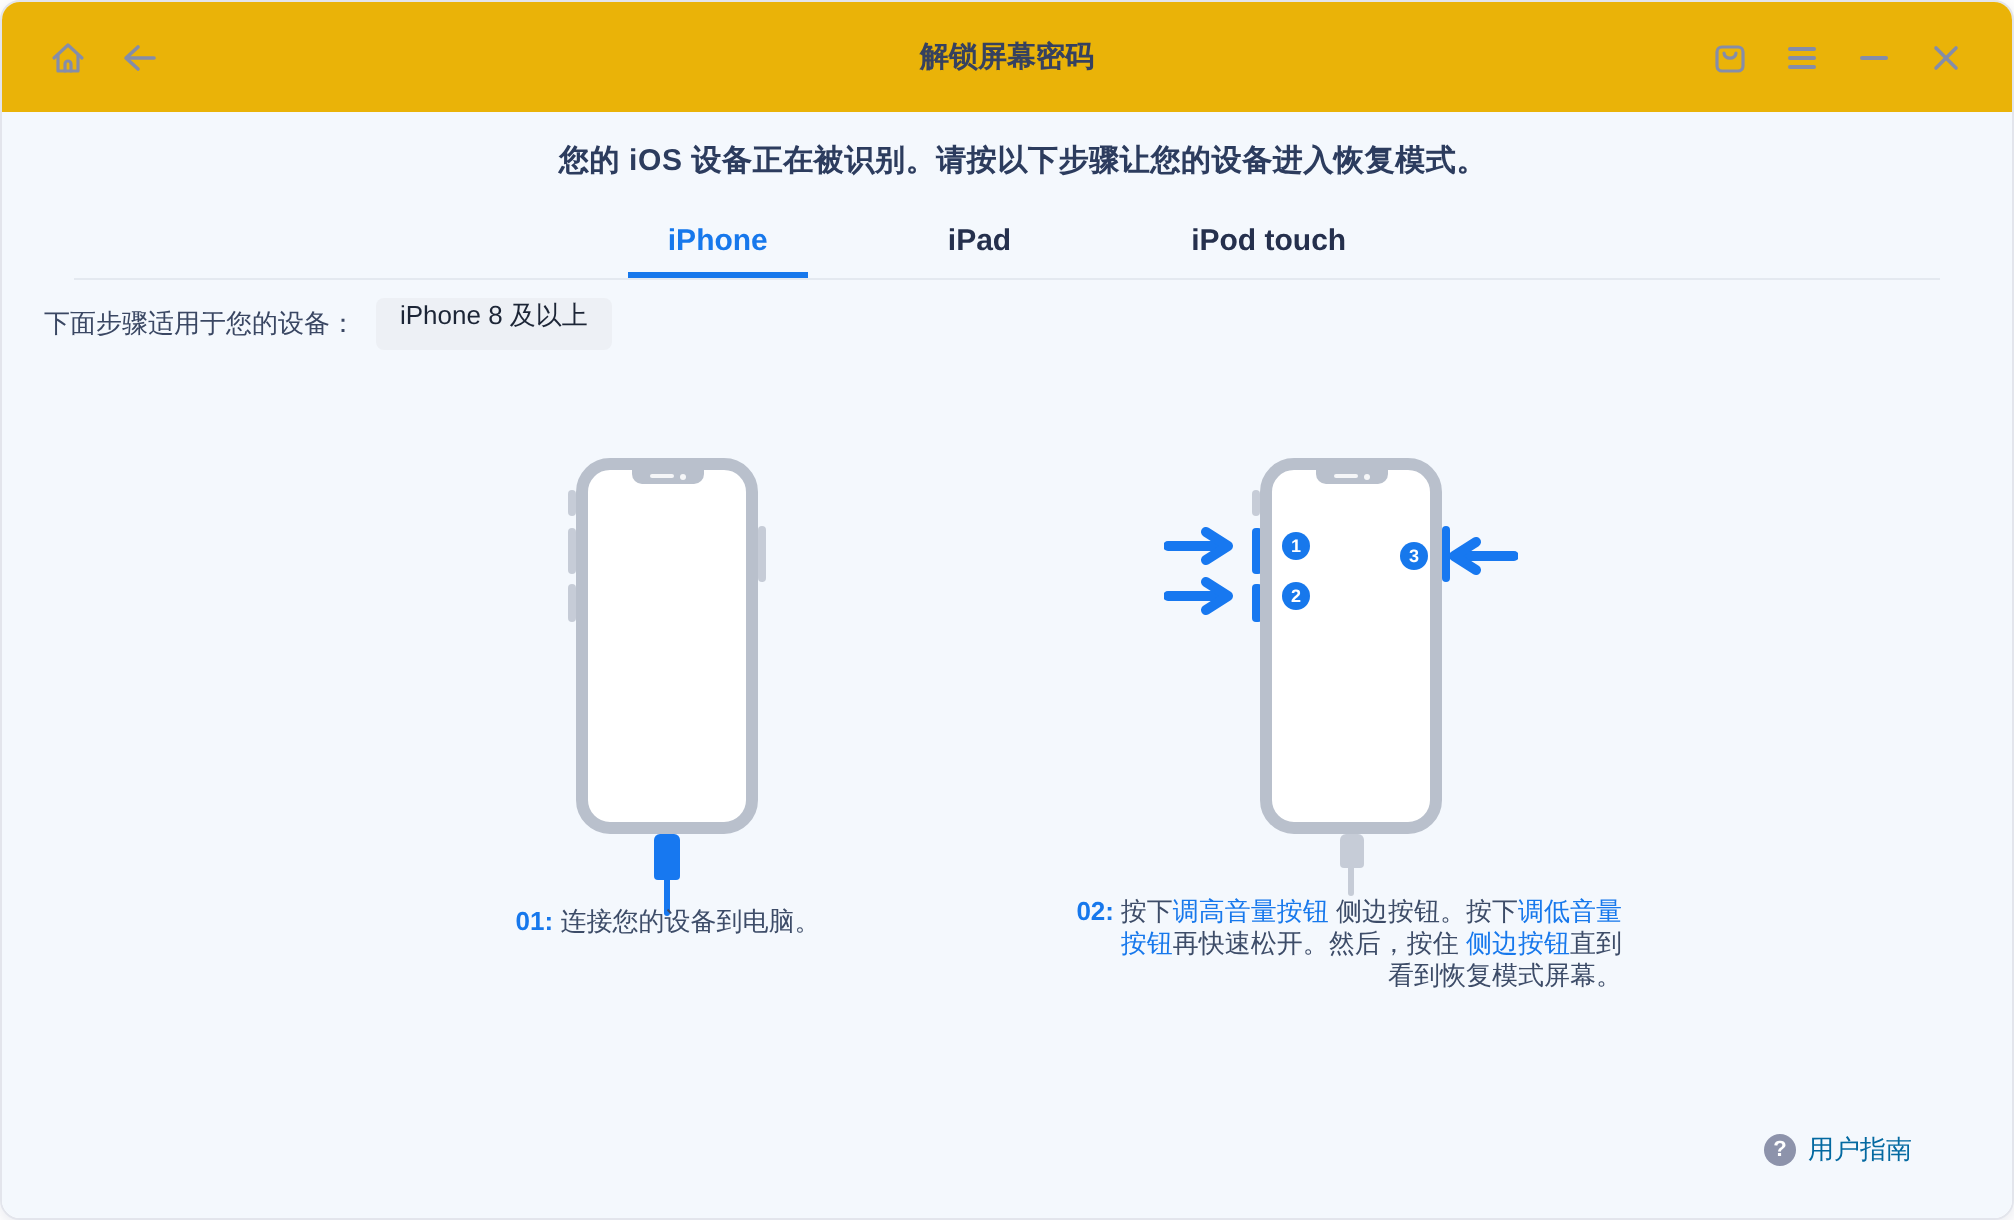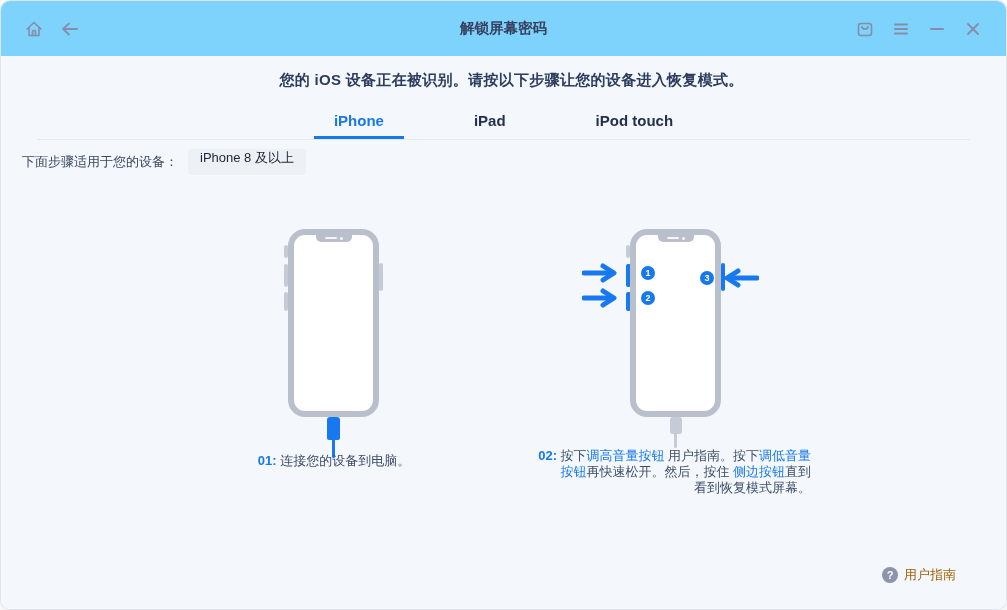--- a/index.html
+++ b/index.html
@@ -4,21 +4,21 @@
 <style>
   * { margin:0; padding:0; box-sizing:border-box; }
   html,body { width:1007px; height:610px; background:#ffffff; font-family:"Liberation Sans","DejaVu Sans",sans-serif; }
   .window {
     width:1007px; height:610px; border-radius:10px; overflow:hidden;
     border:1px solid #e3e5ec; background:#ffffff; position:relative;
     box-shadow:0 2px 8px rgba(120,130,160,0.18);
   }
   
   .titlebar {
-    height:55px; background:#7dd3fc; display:flex; align-items:center;
+    height:55px; background:#eab308; display:flex; align-items:center;
     padding:0 22px; position:relative;
   }
   .tb-left { display:flex; align-items:center; gap:14px; }
   .tb-right { display:flex; align-items:center; gap:14px; margin-left:auto; }
   .tb-icon { width:22px; height:22px; display:inline-flex; align-items:center; justify-content:center; cursor:pointer; }
   .tb-icon svg { stroke:#858da9; fill:none; stroke-linecap:round; stroke-linejoin:round; }
   .tb-title {
     position:absolute; left:0; right:0; text-align:center;
     font-size:14.5px; font-weight:bold; color:#36415f; pointer-events:none;
   }
@@ -103,21 +103,21 @@
   
   .footer {
     position:absolute; right:50px; bottom:27px;
     display:flex; align-items:center; gap:6px; cursor:pointer;
   }
   .help-badge {
     width:16px; height:16px; border-radius:50%; background:#8d93ab;
     color:#ffffff; font-size:11px; font-weight:bold;
     display:flex; align-items:center; justify-content:center; line-height:1;
   }
-  .help-label { font-size:13px; color:#a16207; }
+  .help-label { font-size:13px; color:#0369a1; }
 </style>
 </head>
 <body>
 
 <div class="window">
 
   <div class="titlebar">
     <div class="tb-left">
       <span class="tb-icon">
         <svg width="20" height="20" viewBox="0 0 20 20" stroke-width="1.6">
@@ -237,21 +237,21 @@
         <div class="wire"></div>
       </div>
     </div>
 
     <div class="caption cap1">
       <span class="cap-num">01:</span><span> 连接您的设备到电脑。</span>
     </div>
 
     <div class="caption cap2">
       <span class="cap-num">02:</span>
-      <div class="cap2-text"><span>按下</span><span class="hl">调高音量按钮</span><span> 用户指南。按下</span><span class="hl">调低音量按钮</span><span>再快速松开。然后，按住 </span><span class="hl">侧边按钮</span><span>直到看到恢复模式屏幕。</span></div>
+      <div class="cap2-text"><span>按下</span><span class="hl">调高音量按钮</span><span> 侧边按钮。按下</span><span class="hl">调低音量按钮</span><span>再快速松开。然后，按住 </span><span class="hl">侧边按钮</span><span>直到看到恢复模式屏幕。</span></div>
     </div>
 
     <div class="footer">
       <span class="help-badge">?</span>
       <span class="help-label">用户指南</span>
     </div>
 
   </div>
 </div>
 

